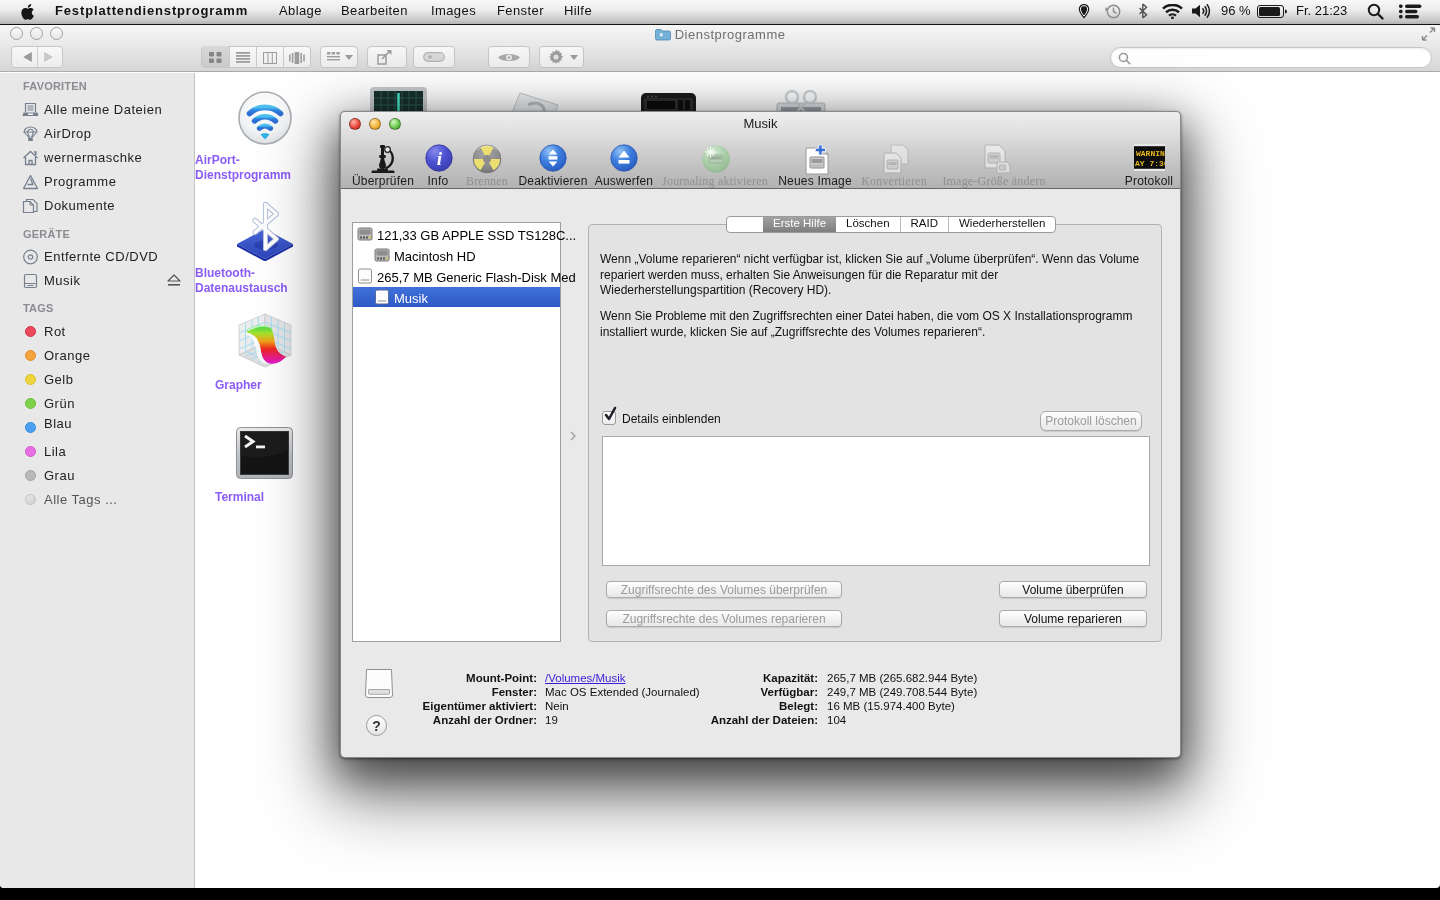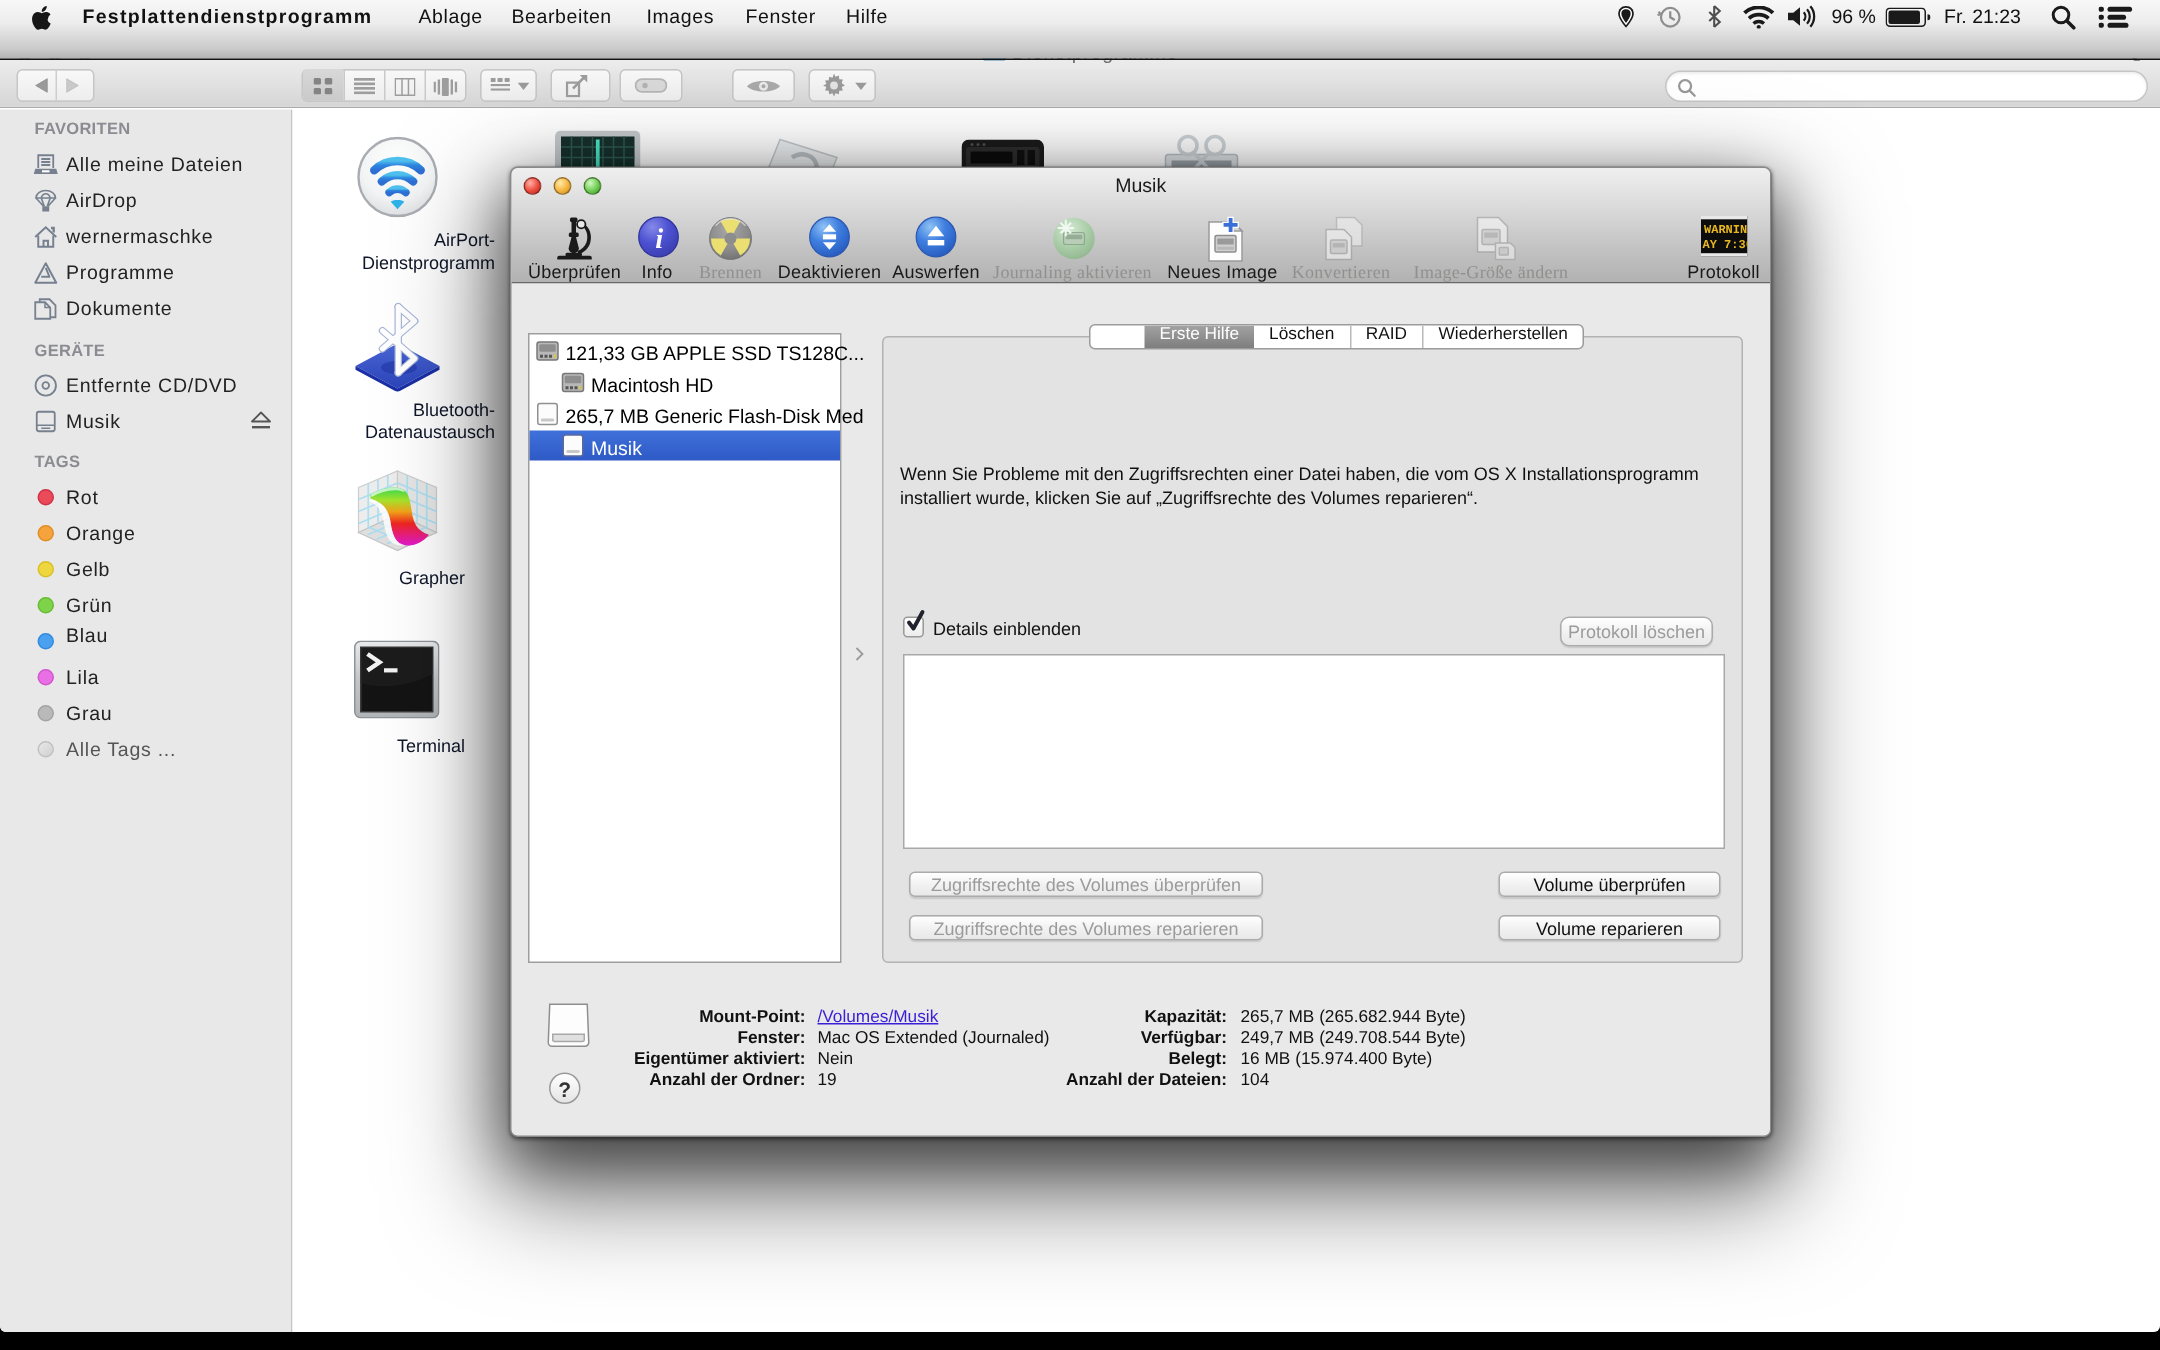--- a/index.html
+++ b/index.html
@@ -1,20 +1,20 @@
 <!DOCTYPE html>
 <html><head>
 <meta charset="utf-8">
 <style>
 * { margin:0; padding:0; box-sizing:border-box; }
 html,body { width:1440px; height:900px; overflow:hidden; background:#000; font-family:"Liberation Sans", sans-serif; }
 .abs { position:absolute; }
 
 
-#menubar { position:absolute; left:0; top:0; width:1440px; height:40px;
+#menubar { position:absolute; left:0; top:0; width:1440px; height:25px;
   background:linear-gradient(180deg,#f8f8f8 0%,#ececec 40%,#c9c9c9 85%,#b2b2b2 100%);
   border-bottom:1px solid #111; z-index:50; font-size:13px; color:#111; }
 .mitem { position:absolute; top:3px; white-space:nowrap; }
 
 
 #finder { position:absolute; left:0; top:23px; width:1440px; height:865px; background:#fff;
   border-radius:0 0 4px 4px; z-index:1; }
 #f-head { position:absolute; left:0; top:0; width:1440px; height:49px;
   background:linear-gradient(180deg,#f7f7f7 0%,#e9e9e9 45%,#d6d6d6 100%);
   border-bottom:1px solid #ababab; border-radius:4px 4px 0 0; }
@@ -28,21 +28,21 @@
 
 
 #sidebar { position:absolute; left:0; top:50px; width:195px; height:815px; background:#e8e8e8;
   border-right:1px solid #c4c4c4; border-radius:0 0 0 4px; }
 .shead { position:absolute; left:23px; font-size:11px; font-weight:bold; color:#8b8b92; letter-spacing:.2px; }
 .sitem { position:absolute; left:44px; font-size:13px; color:#222; white-space:nowrap; letter-spacing:0.5px; }
 .sicon { position:absolute; left:22px; width:17px; height:16px; color:#73737b; }
 .tagdot { position:absolute; left:25px; width:11px; height:11px; border-radius:50%; }
 
 
-.applabel { position:absolute; font-size:12px; color:#0f172a; text-align:right; line-height:14.5px; }
+.applabel { position:absolute; font-size:12px; color:#8b5cf6; text-align:left; line-height:14.5px;font-weight:bold; }
 
 
 #musik { position:absolute; left:340px; top:111px; width:841px; height:647px; border-radius:5px;
   background:#e9e9e9; z-index:10;
   box-shadow:0 1px 3px rgba(0,0,0,.55), 0 15px 40px 2px rgba(0,0,0,.5), 0 30px 70px 10px rgba(0,0,0,.5);
   border:1px solid rgba(60,60,60,.55); }
 #m-head { position:absolute; left:0; top:0; width:839px; height:77px;
   background:linear-gradient(180deg,#efefef 0%,#dadada 35%,#c3c3c3 70%,#b2b2b2 100%);
   border-bottom:1px solid #686868; border-radius:5px 5px 0 0; }
 #m-title { position:absolute; left:0; right:0; top:4px; text-align:center; font-size:13px; color:#1a1a1a; }
@@ -632,20 +632,21 @@
           <rect x="3.5" y="11" width="9" height="2" rx="1" fill="#c8c8c8"></rect>
         </svg>
       <span style="position:absolute;left:41px;top:4px;white-space:nowrap">Musik</span>
     </div>
   </div>
   <svg class="abs" style="left:228px;top:319px" width="8" height="10" viewBox="0 0 8 10">
       <path d="M2 1l4 4-4 4" fill="none" stroke="#9a9a9a" stroke-width="1.2"></path>
     </svg>
 
   <div id="m-box">
+    <div style="position:absolute;left:11px;top:27px;width:566px;font-size:12px;line-height:15.5px;color:#111">Wenn „Volume reparieren“ nicht verfügbar ist, klicken Sie auf „Volume überprüfen“. Wenn das Volume<br>repariert werden muss, erhalten Sie Anweisungen für die Reparatur mit der<br>Wiederherstellungspartition (Recovery HD).</div>
     <div style="position:absolute;left:11px;top:84px;width:566px;font-size:12px;line-height:15.5px;color:#111">Wenn Sie Probleme mit den Zugriffsrechten einer Datei haben, die vom OS X Installationsprogramm<br>installiert wurde, klicken Sie auf „Zugriffsrechte des Volumes reparieren“.</div>
 
     <div style="position:absolute;left:13px;top:186px;width:14px;height:14px;background:linear-gradient(180deg,#fff,#ececec);border:1px solid #9a9a9a;border-radius:3px"></div>
     <svg class="abs" style="left:14px;top:181px" width="15" height="17" viewBox="0 0 15 17">
         <path d="M3 9l3 4L12 2" fill="none" stroke="#20222c" stroke-width="2.6" stroke-linecap="round" stroke-linejoin="round"></path>
       </svg>
     <div style="position:absolute;left:33px;top:187px;font-size:12px;color:#111">Details einblenden</div>
     <div class="mbtn dis" style="left:451px;top:186px;width:102px;height:20px;border-radius:6px;line-height:19px">Protokoll löschen</div>
 
     <div style="position:absolute;left:13px;top:211px;width:548px;height:130px;background:#fff;border:1px solid #a8a8a8"></div>

